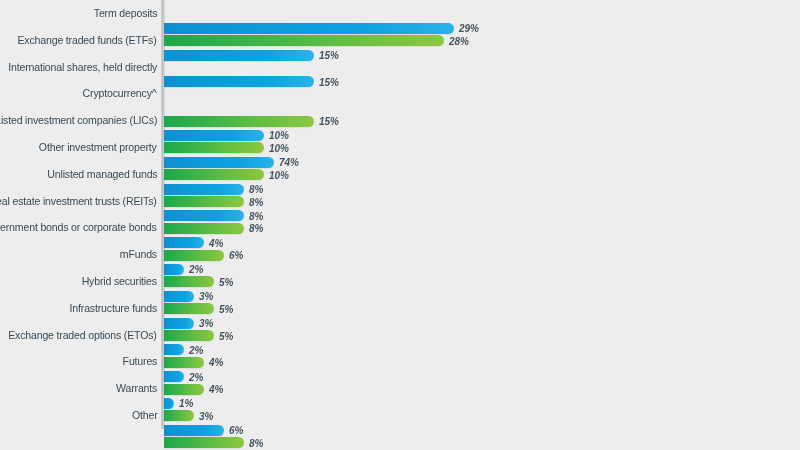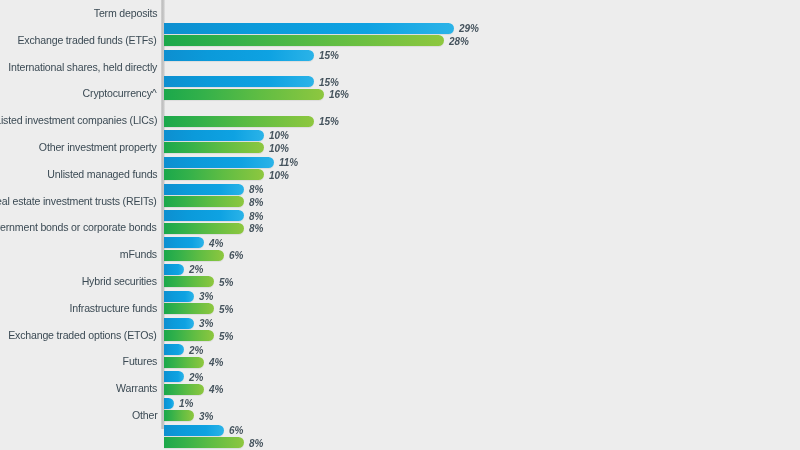--- a/index.html
+++ b/index.html
@@ -129,41 +129,40 @@
         <div class="row">
           <div class="cat-label">Exchange traded funds (ETFs)</div>
           <div class="bars">
             <div class="bar-wrap blue"><span class="bar blue" style="width: 150px;"></span><span class="val">15%</span></div>
           </div>
         </div>
         <div class="row">
           <div class="cat-label">International shares, held directly</div>
           <div class="bars">
             <div class="bar-wrap blue"><span class="bar blue" style="width: 150px;"></span><span class="val">15%</span></div>
-            <div class="bar-wrap green"><span class="bar green" style="width: 160px;"></span><span class="val">16%</span></div>
           </div>
         </div>
         <div class="row">
           <div class="cat-label">Cryptocurrency^</div>
           <div class="bars">
             <div class="bar-wrap blue"></div>
             <div class="bar-wrap green"><span class="bar green" style="width: 150px;"></span><span class="val">15%</span></div>
           </div>
         </div>
         <div class="row">
           <div class="cat-label">Listed investment companies (LICs)</div>
           <div class="bars">
             <div class="bar-wrap blue"><span class="bar blue" style="width: 100px;"></span><span class="val">10%</span></div>
             <div class="bar-wrap green"><span class="bar green" style="width: 100px;"></span><span class="val">10%</span></div>
           </div>
         </div>
         <div class="row">
           <div class="cat-label">Other investment property</div>
           <div class="bars">
-            <div class="bar-wrap blue"><span class="bar blue" style="width: 110px;"></span><span class="val">11%</span></div>
+            <div class="bar-wrap blue"><span class="bar blue" style="width: 110px;"></span><span class="val">74%</span></div>
             <div class="bar-wrap green"><span class="bar green" style="width: 100px;"></span><span class="val">10%</span></div>
           </div>
         </div>
         <div class="row">
           <div class="cat-label">Unlisted managed funds</div>
           <div class="bars">
             <div class="bar-wrap blue"><span class="bar blue" style="width: 80px;"></span><span class="val">8%</span></div>
             <div class="bar-wrap green"><span class="bar green" style="width: 80px;"></span><span class="val">8%</span></div>
           </div>
         </div>

